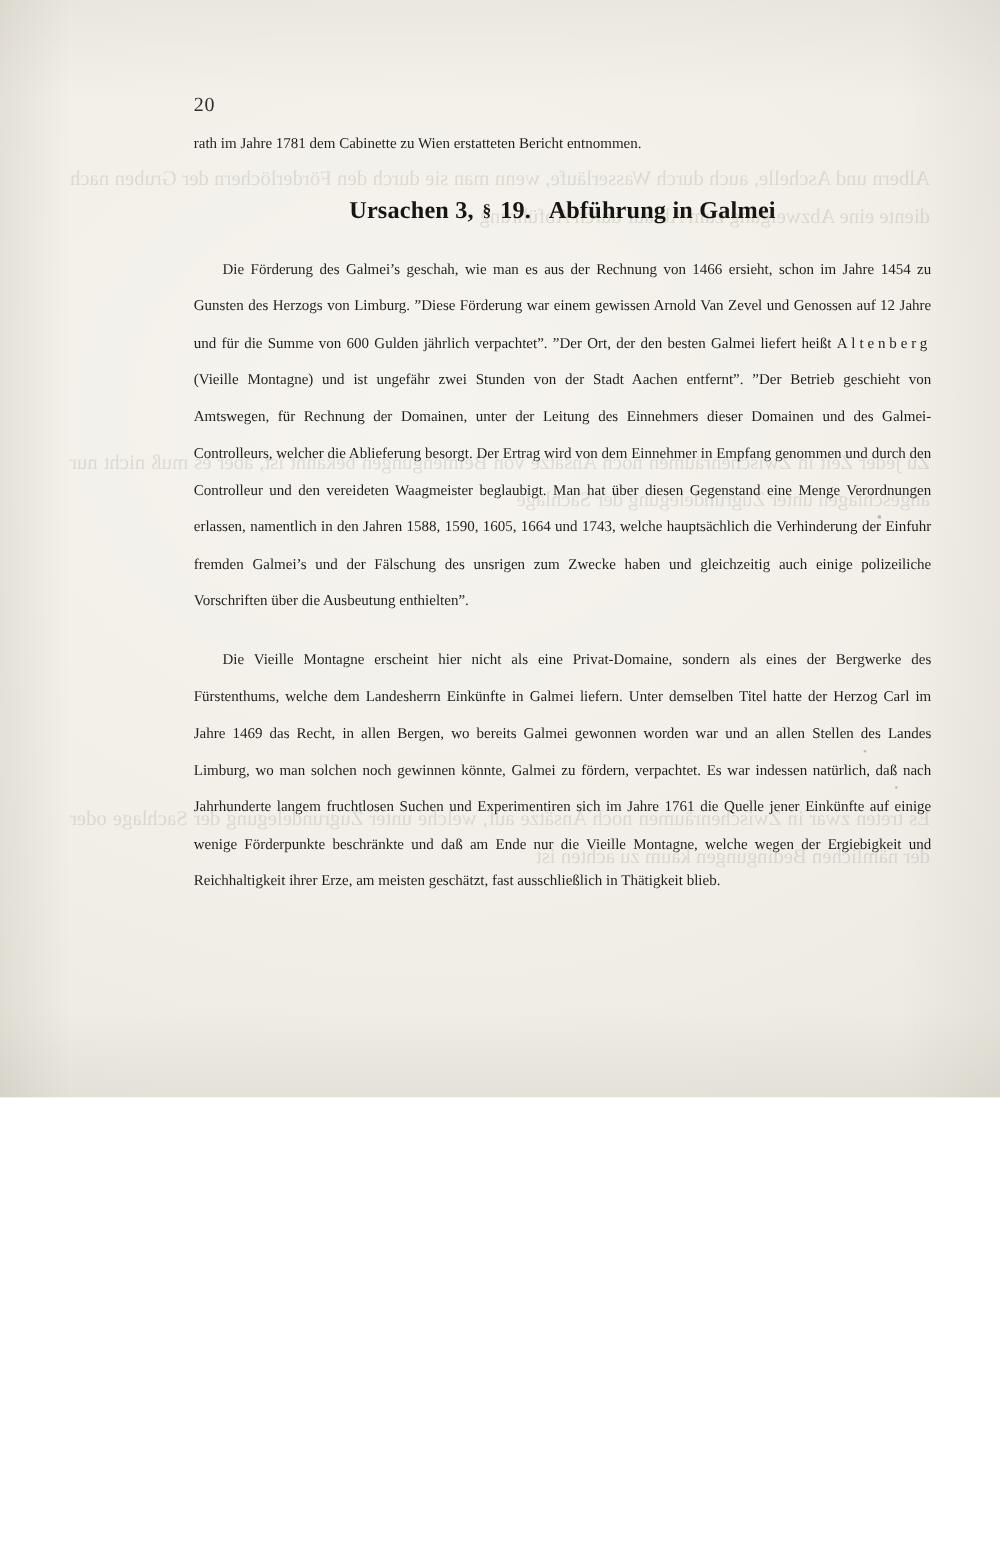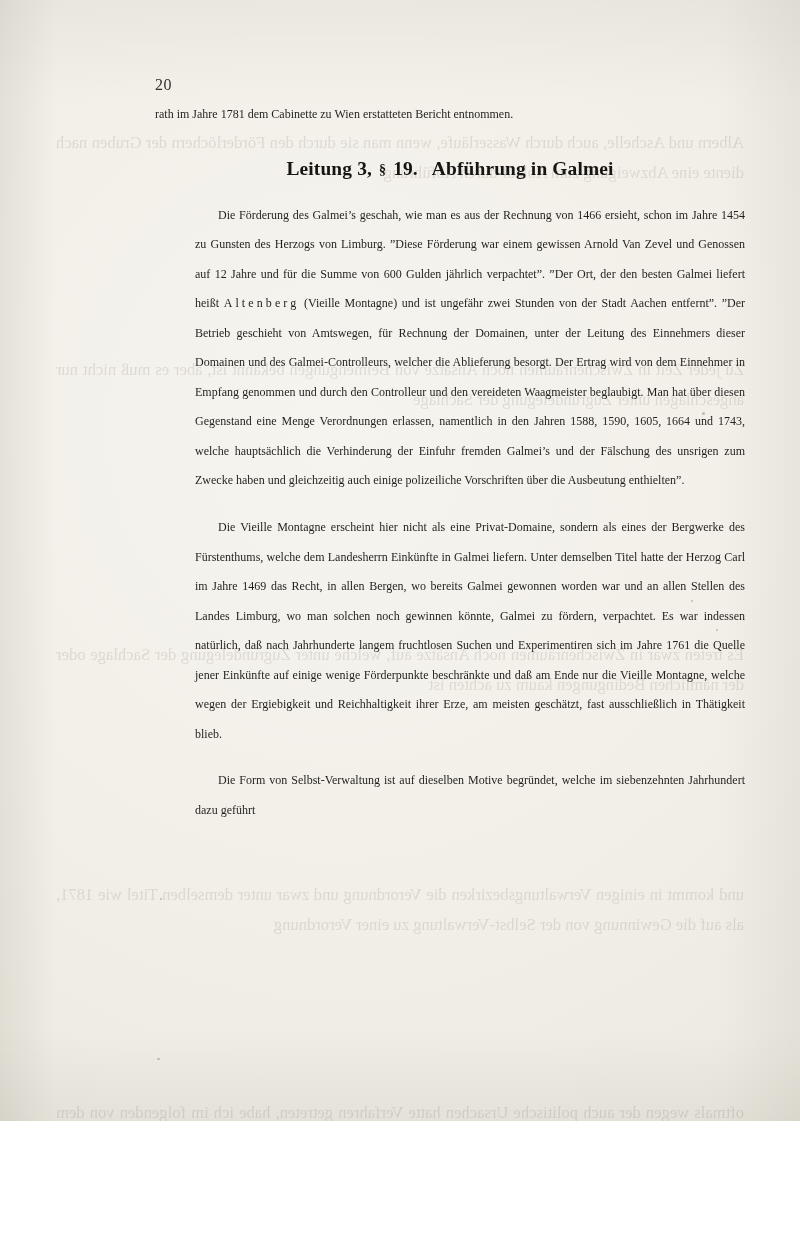--- a/index.html
+++ b/index.html
@@ -4,21 +4,21 @@
 <style>
   html, body {
     margin: 0;
     padding: 0;
     background: #ffffff;
   }
 
   .page {
     position: relative;
     width: 800px;
-    height: 1121px;
+    height: 878px;
     overflow: hidden;
     background:
       radial-gradient(ellipse 120% 90% at 42% 38%, #f6f4ef 0%, #f2efe8 48%, #eceae2 78%, #e6e3da 100%);
     font-family: "Liberation Serif", "DejaVu Serif", serif;
     color: #201e1c;
   }
 
   
   .page::after {
     content: "";
@@ -87,21 +87,21 @@
     margin: 0;
     font-size: 12px;
     line-height: 29.55px;
     text-align: justify;
     text-justify: inter-word;
     color: #211f1d;
     -webkit-font-smoothing: antialiased;
   }
 
   p.cont { text-indent: 0; }
-  p.indent { text-indent: 23px; margin-left: 40px; }
+  p.indent { text-indent: 23px; }
 
   p.gap-before { margin-top: 17px; }
 
   h2.section-heading {
     margin: 28px 0 21px 0;
     font-size: 19.4px;
     font-weight: bold;
     text-align: center;
     letter-spacing: 0.15px;
     color: #171513;
@@ -147,23 +147,22 @@
   <div class="speck" style="left:157px; top:1058px; width:3px; height:2px;"></div>
 
   <div class="content">
 
     <div class="folio">20</div>
 
     <div class="textblock">
 
       <p class="para cont">rath im Jahre 1781 dem Cabinette zu Wien erstatteten Bericht entnommen.</p>
 
-      <h2 class="section-heading"><span>Leitung 3,</span><span class="wide-gap"></span><span class="sect-sign">§</span><span class="wide-gap"></span><span>19.</span><span class="wide-gap"></span><span class="wide-gap"></span><span>Abführung in Galmei</span></h2>
+      <h2 class="section-heading"><span>Ursachen 3,</span><span class="wide-gap"></span><span class="sect-sign">§</span><span class="wide-gap"></span><span>19.</span><span class="wide-gap"></span><span class="wide-gap"></span><span>Abführung in Galmei</span></h2>
 
       <p class="para indent"><span>Die Förderung des Galmei’s geschah, wie man es aus der Rechnung von 1466 ersieht, schon im Jahre 1454 zu Gunsten des Herzogs von Limburg. ”Diese Förderung war einem gewissen Arnold Van Zevel und Genossen auf 12 Jahre und für die Summe von 600 Gulden jährlich verpachtet”. ”Der Ort, der den besten Galmei liefert heißt </span><span class="spaced">Altenberg</span><span> (Vieille Montagne) und ist ungefähr zwei Stunden von der Stadt Aachen entfernt”. ”Der Betrieb geschieht von Amtswegen, für Rechnung der Domainen, unter der Leitung des Einnehmers dieser Domainen und des Galmei-Controlleurs, welcher die Ablieferung besorgt. Der Ertrag wird von dem Einnehmer in Empfang genommen und durch den Controlleur und den vereideten Waagmeister beglaubigt. Man hat über diesen Gegenstand eine Menge Verordnungen erlassen, namentlich in den Jahren 1588, 1590, 1605, 1664 und 1743, welche hauptsächlich die Verhinderung der Einfuhr fremden Galmei’s und der Fälschung des unsrigen zum Zwecke haben und gleichzeitig auch einige polizeiliche Vorschriften über die Ausbeutung enthielten”.</span></p>
 
       <p class="para indent gap-before">Die Vieille Montagne erscheint hier nicht als eine Privat-Domaine, sondern als eines der Bergwerke des Fürstenthums, welche dem Landesherrn Einkünfte in Galmei liefern. Unter demselben Titel hatte der Herzog Carl im Jahre 1469 das Recht, in allen Bergen, wo bereits Galmei gewonnen worden war und an allen Stellen des Landes Limburg, wo man solchen noch gewinnen könnte, Galmei zu fördern, verpachtet. Es war indessen natürlich, daß nach Jahrhunderte langem fruchtlosen Suchen und Experimentiren sich im Jahre 1761 die Quelle jener Einkünfte auf einige wenige Förderpunkte beschränkte und daß am Ende nur die Vieille Montagne, welche wegen der Ergiebigkeit und Reichhaltigkeit ihrer Erze, am meisten geschätzt, fast ausschließlich in Thätigkeit blieb.</p>
 
-      <p class="para indent gap-before">Die Form von Selbst-Verwaltung ist auf dieselben Motive begründet, welche im siebenzehnten Jahrhundert dazu geführt</p>
 
     </div>
   </div>
 </div>
 
 </body></html>

